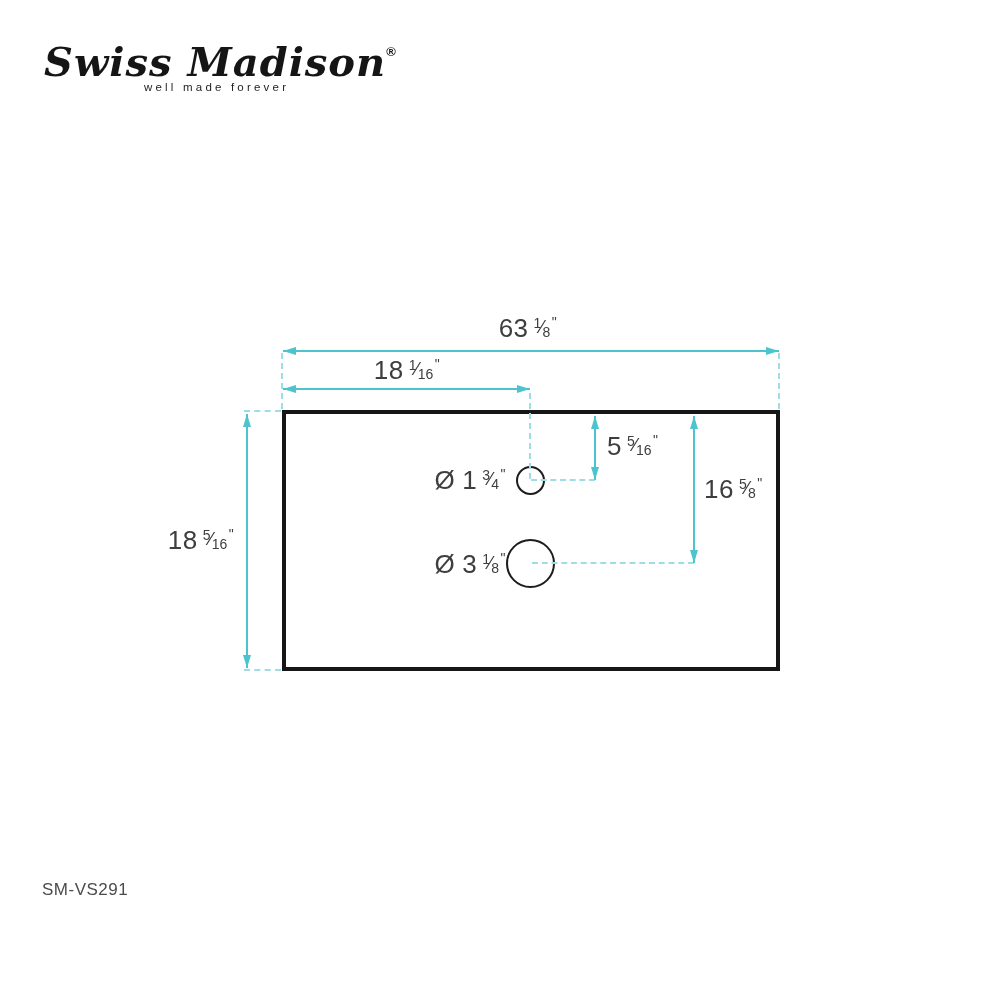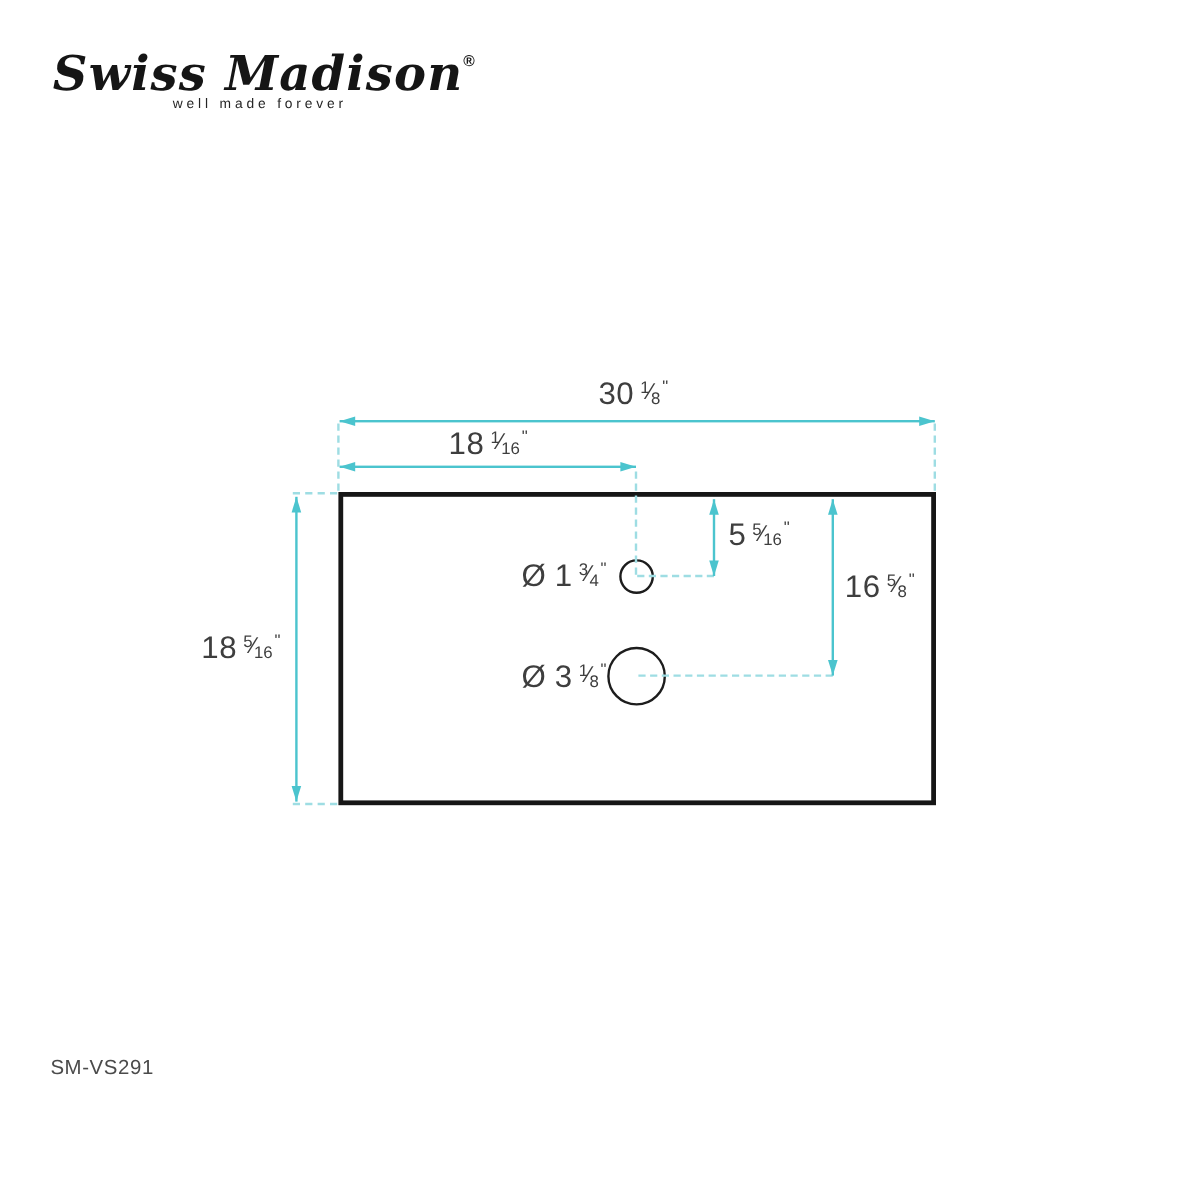--- a/index.html
+++ b/index.html
@@ -102,21 +102,21 @@
     <div class="dash-v" style="left:529px; top:393px; height:86px;"></div>
     <div class="dash-h" style="left:531px; top:479px; width:64px;"></div>
     <div class="dash-h" style="left:532px; top:562px; width:162px;"></div>
 
     <div class="dim-h" style="left:283px; top:350px; width:496px;"></div>
     <div class="dim-h" style="left:283px; top:388px; width:247px;"></div>
     <div class="dim-v" style="left:246px; top:414px; height:254px;"></div>
     <div class="dim-v" style="left:594px; top:416px; height:64px;"></div>
     <div class="dim-v" style="left:693px; top:416px; height:147px;"></div>
 
-    <div class="dim-label" style="left:528px; top:328px;"><span class="w">30</span><span class="frac"><span class="n">1</span><span class="sl">⁄</span><span class="d">8</span></span><span class="unit">"</span></div>
+    <div class="dim-label" style="left:528px; top:328px;"><span class="w">63</span><span class="frac"><span class="n">1</span><span class="sl">⁄</span><span class="d">8</span></span><span class="unit">"</span></div>
 
     <div class="dim-label" style="left:407px; top:370px;"><span class="w">18</span><span class="frac"><span class="n">1</span><span class="sl">⁄</span><span class="d">16</span></span><span class="unit">"</span></div>
 
     <div class="dim-label" style="left:201px; top:540px;"><span class="w">18</span><span class="frac"><span class="n">5</span><span class="sl">⁄</span><span class="d">16</span></span><span class="unit">"</span></div>
 
     <div class="dim-label anchor-left" style="left:607px; top:446px;"><span class="w">5</span><span class="frac"><span class="n">5</span><span class="sl">⁄</span><span class="d">16</span></span><span class="unit">"</span></div>
 
     <div class="dim-label anchor-left" style="left:704px; top:489px;"><span class="w">16</span><span class="frac"><span class="n">5</span><span class="sl">⁄</span><span class="d">8</span></span><span class="unit">"</span></div>
 
     <div class="dim-label anchor-right" style="left:506px; top:480px;"><span class="pre">Ø</span><span class="w">1</span><span class="frac"><span class="n">3</span><span class="sl">⁄</span><span class="d">4</span></span><span class="unit">"</span></div>

